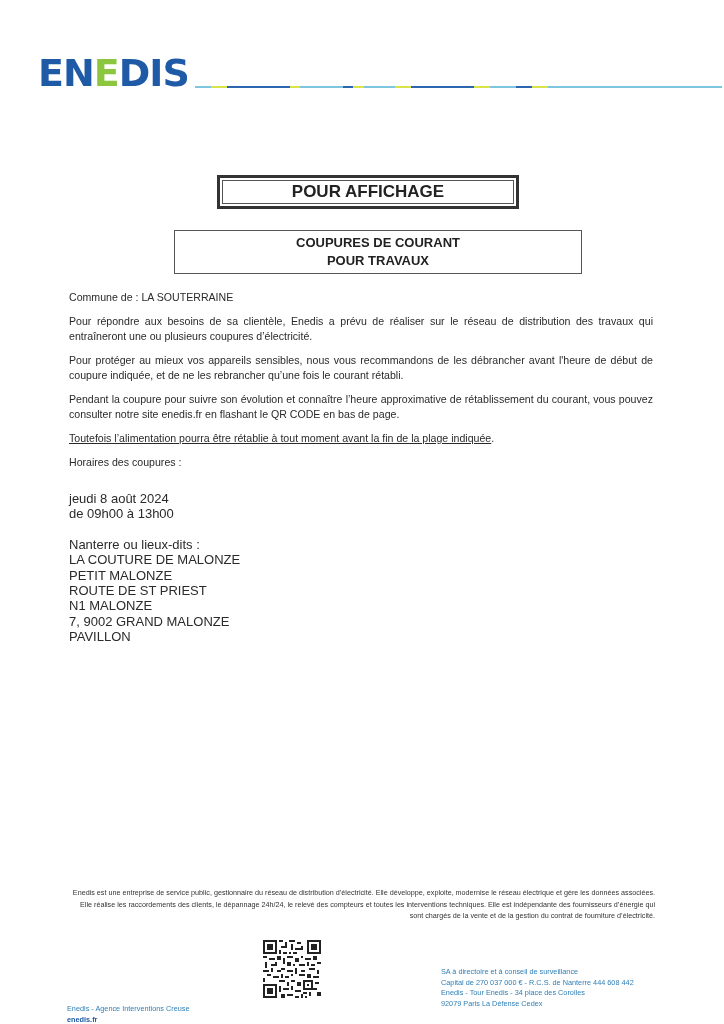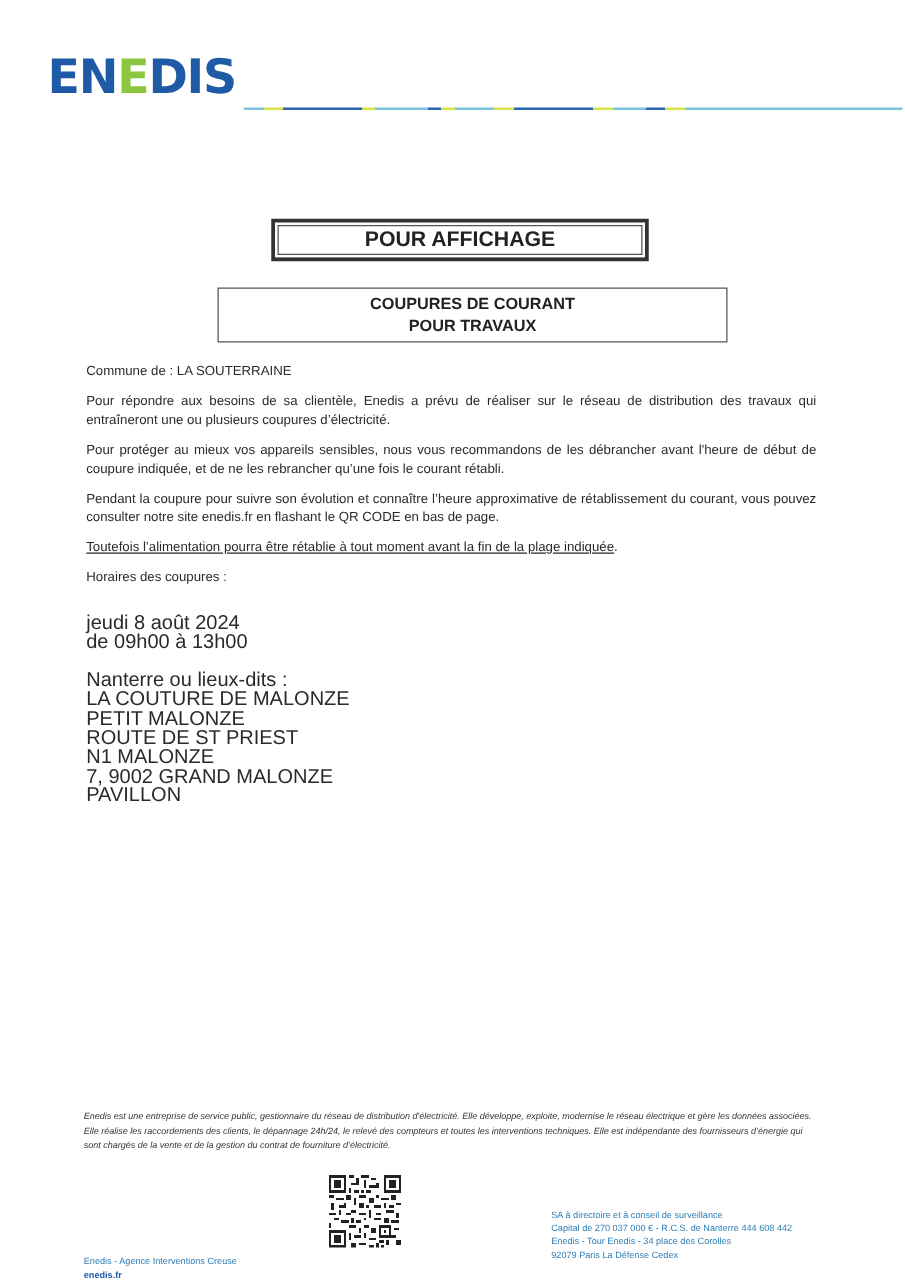--- a/index.html
+++ b/index.html
@@ -1,21 +1,21 @@
 <!DOCTYPE html>
 <html><head>
   <meta charset="utf-8">
   <style>
     html, body { margin: 0; padding: 0; background: #ffffff; }
     body { width: 724px; height: 1024px; position: relative; overflow: hidden;
            font-family: "Liberation Sans", "DejaVu Sans", sans-serif; color: #2a2a2a; }
     .abs { position: absolute; }
 
     
-    .logo { left: 38px; top: 40px; height: 40px; display: flex; align-items: flex-end;
+    .logo { left: 38px; top: 52px; height: 40px; display: flex; align-items: flex-end;
             font-family: "DejaVu Sans", sans-serif; font-weight: bold; font-size: 38px;
             letter-spacing: -1px; line-height: 38px; }
     .logo .b { color: #1f5aa6; }
     .logo .g { color: #8cc63f; }
     .rule { left: 195px; top: 86px; width: 527px; height: 2px;
             background: linear-gradient(to right,
               #7ec6df 0%, #7ec6df 3%, #d9e44a 3%, #d9e44a 6%,
               #2c66b0 6%, #2c66b0 18%, #d9e44a 18%, #d9e44a 20%,
               #7ec6df 20%, #7ec6df 28%, #2c66b0 28%, #2c66b0 30%,
               #d9e44a 30%, #d9e44a 32%, #7ec6df 32%, #7ec6df 38%,
@@ -31,27 +31,27 @@
             display: flex; align-items: center; justify-content: center;
             font-weight: bold; font-size: 17px; color: #222; }
     .box2 { left: 174px; top: 230px; width: 408px; height: 44px;
             border: 1px solid #555; box-sizing: border-box;
             display: flex; flex-direction: column; align-items: center; justify-content: center;
             font-weight: bold; font-size: 13px; line-height: 18px; color: #222; }
 
     
     .body-text { left: 69px; top: 290px; width: 584px; font-size: 10.6px; line-height: 15px; color: #2a2a2a; }
     .body-text p { margin: 0 0 9px 0; text-align: justify; }
-    .sched { left: 69px; top: 491px; font-size: 16px; line-height: 15.4px; color: #2a2a2a; }
+    .sched { left: 69px; top: 491px; font-size: 13px; line-height: 15.4px; color: #2a2a2a; }
     .sched div { white-space: nowrap; }
     .gap { height: 15px; }
 
     
     .legal { left: 67px; top: 887px; width: 588px; font-size: 7.2px; line-height: 11.5px;
-             font-style: italic; color: #333; }
+             color: #333; text-align: right; }
     .qr { left: 263px; top: 940px; width: 58px; height: 58px; }
     .agency { left: 67px; top: 1003px; font-size: 7.3px; line-height: 11px; color: #2f7fb5; }
     .agency .url { font-weight: bold; color: #1f5aa6; }
     .corp { left: 441px; top: 967px; font-size: 7.3px; line-height: 10.6px; color: #2f7fb5; }
   </style>
 </head>
 <body>
 
 <div class="abs logo">
   <span class="b">EN</span>

